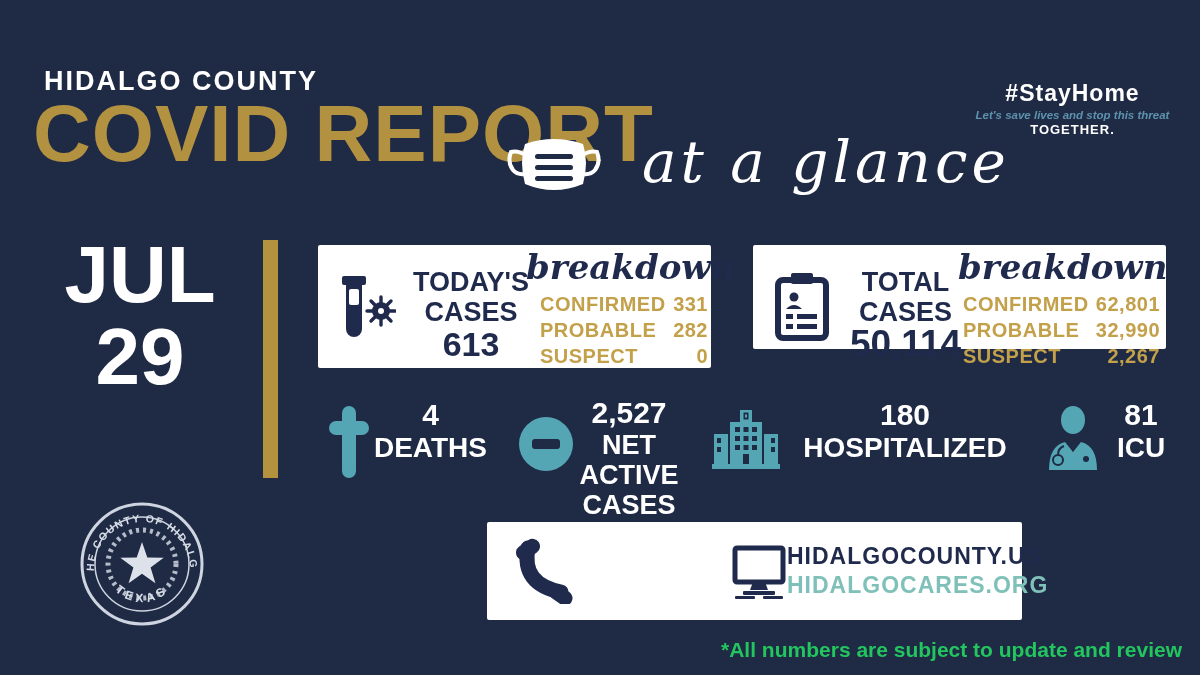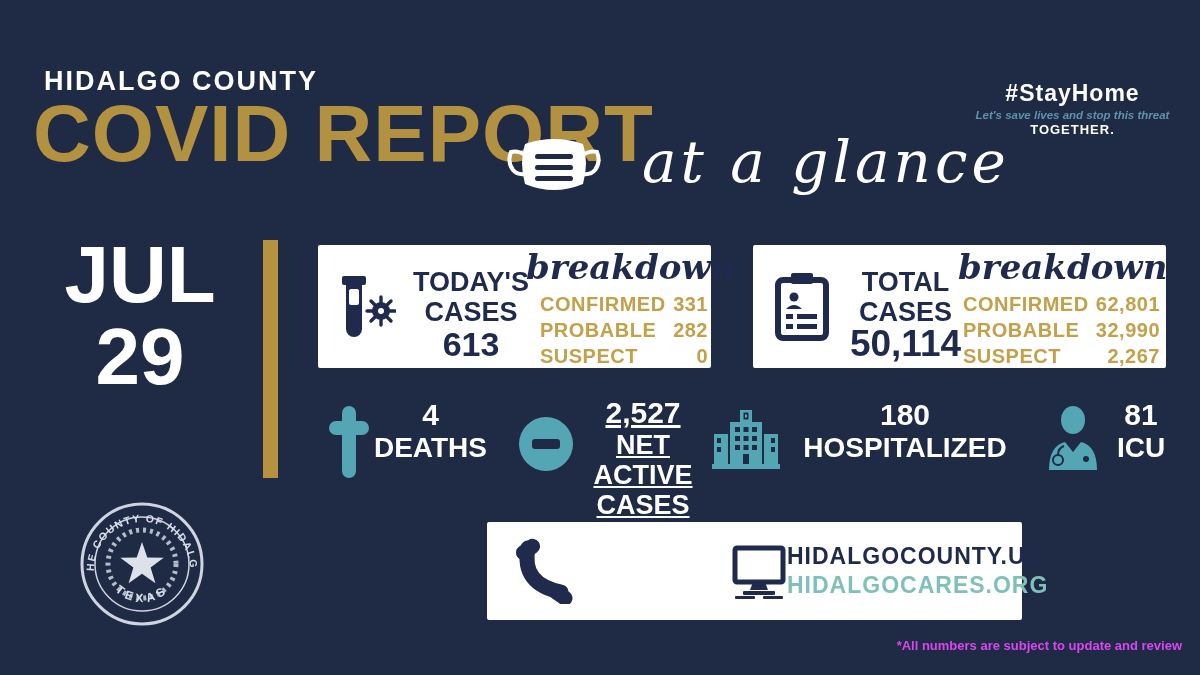--- a/index.html
+++ b/index.html
@@ -20,21 +20,21 @@
   .stayhome .line1 { color:#5e93ad; font-size:11.5px; font-style:italic; font-weight:700; margin-top:2px; }
   .stayhome .line2 { color:#ffffff; font-size:13px; font-weight:800; letter-spacing:1px; margin-top:1px; }
 
   
   .date-block { left:40px; top:234px; width:200px; text-align:center; color:#ffffff; font-weight:700; line-height:82px; font-size:80px; }
   .gold-bar { left:263px; top:240px; width:15px; height:238px; background:#b5923d; }
 
   
   .card { background:#ffffff; border-radius:2px; }
   .card-today { left:318px; top:245px; width:393px; height:123px; }
-  .card-total { left:753px; top:245px; width:413px; height:123px; }
+  .card-total { left:753px; top:245px; width:413px; height:104px; }
 
   .card .icon-slot { position:absolute; }
   .card-head { position:absolute; text-align:center; color:#1f2a4c; font-weight:800; font-size:27px; line-height:30px; }
   .card-value { font-size:34px; margin-top:2px; }
   .card-total .card-value { font-size:37px; }
 
   .breakdown-title { position:absolute; color:#1f2a4c; font-family:"DejaVu Serif", serif; font-style:italic; font-weight:700; font-size:34px; text-align:center; }
   .bd-rows { position:absolute; }
   .bd-row { display:flex; justify-content:space-between; color:#c3a04a; font-weight:800; font-size:20px; line-height:26px; letter-spacing:0.5px; }
 
@@ -48,21 +48,21 @@
   .footer-card { left:487px; top:522px; width:535px; height:98px; background:#ffffff; border-radius:2px; }
   .hotline-block { position:absolute; left:92px; top:9px; width:190px; text-align:center; color:#1f2a4c; font-weight:800; }
   .hotline-block .l1 { font-size:18px; line-height:21px; }
   .hotline-block .l2 { font-size:20px; line-height:22px; }
   .hotline-block .l3 { font-size:19px; line-height:21px; }
   .hotline-block .l4 { font-size:19px; line-height:21px; }
   .web-block { position:absolute; left:300px; top:20px; width:235px; }
   .web-primary { color:#1f2a4c; font-size:23px; font-weight:700; letter-spacing:1px; line-height:29px; }
   .web-secondary { color:#7fc0b8; font-size:23px; font-weight:700; letter-spacing:1px; line-height:29px; }
 
-  .disclaimer { right:18px; top:638px; color:#d946ef; font-size:13px; font-weight:700; }
+  .disclaimer { right:18px; top:638px; color:#22c55e; font-size:21px; font-weight:700; }
 
   .seal { left:78px; top:500px; width:128px; height:128px; opacity:0.92; }
 </style>
 </head>
 <body>
 
 <div id="canvas">
 
   <div class="abs county-name">HIDALGO COUNTY</div>
   <div class="abs main-title">COVID REPORT</div>
@@ -175,21 +175,21 @@
     <div class="stat-val">4</div>
     <div class="stat-lab">DEATHS</div>
   </div>
 
   <div class="abs" style="left:518px; top:416px;">
     <svg width="56" height="56" viewBox="0 0 56 56">
       <circle cx="28" cy="28" r="27" fill="#55a6b4"></circle>
       <rect x="14" y="23" width="28" height="10" rx="3" fill="#1f2a45"></rect>
     </svg>
   </div>
-  <div class="stat-text" style="left:572px; top:396px; width:142px;text-decoration:underline;">
+  <div class="stat-text" style="left:558px; top:396px; width:142px;">
     <div class="stat-val">2,527</div>
     <div class="stat-lab small">NET ACTIVE</div>
     <div class="stat-lab small">CASES</div>
   </div>
 
   <div class="abs" style="left:712px; top:408px;">
     <svg width="68" height="64" viewBox="0 0 68 64">
       <rect x="28" y="2" width="12" height="12" fill="#55a6b4"></rect>
       <rect x="31.5" y="4.5" width="5" height="7" fill="#1f2a45"></rect>
       <rect x="33" y="6.5" width="2" height="3" fill="#55a6b4"></rect>

